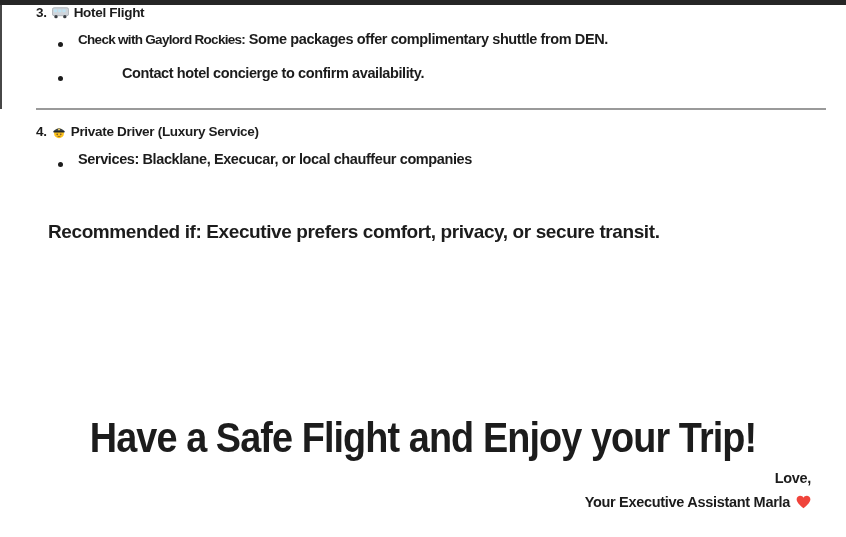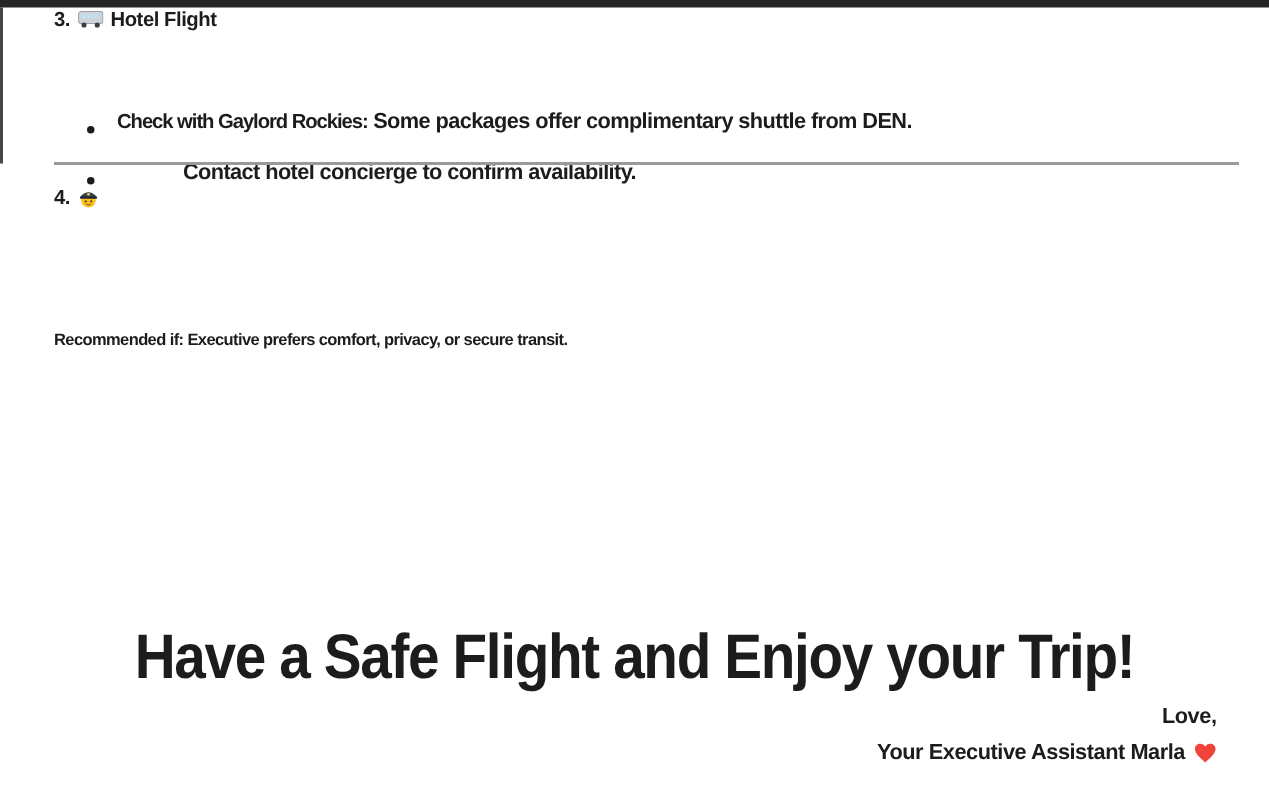--- a/index.html
+++ b/index.html
@@ -28,32 +28,31 @@
     white-space:nowrap;
   }
   .sec3 { top:5px; }
   .sec4 { top:124px; }
   .icon { display:inline-flex; align-items:center; }
   .bullet-row {
     position:absolute; left:58px;
     display:flex; align-items:flex-end;
     font-size:14.5px; font-weight:700; letter-spacing:-0.4px;
     white-space:nowrap;
-    margin-top:42px;
   }
   .b1 { top:31px; } .b2 { top:65px;gap:44px; } .b3 { top:151px; } .b4 { top:186px; }
   .dot {
     width:5px; height:5px; border-radius:50%;
     background:#1c1c1c;
     margin-top:6px; margin-right:15px; flex:none;
   }
   .lead { font-size:13.5px; letter-spacing:-0.7px; }
   .note {
-    position:absolute; left:36px; top:221px;
-    font-size:11px; font-weight:700; letter-spacing:-0.4px;
+    position:absolute; left:48px; top:221px;
+    font-size:19px; font-weight:700; letter-spacing:-0.4px;
     white-space:nowrap;
   }
   .divider {
     position:absolute; left:36px; top:108px;
     width:790px; height:2px;
     background:#9a9a9a;
   }
   .headline {
     position:absolute; left:0; top:414px;
     width:846px; text-align:center;
@@ -113,22 +112,27 @@
       <svg viewBox="0 0 16 16" width="14" height="14" aria-hidden="true">
         <circle cx="8" cy="9.6" r="5.6" fill="#fcc21c"></circle>
         <path d="M2 6.6 Q8 0.6 14 6.6 L14 7.4 L2 7.4 Z" fill="#37414a"></path>
         <rect x="1.4" y="6.9" width="13.2" height="1.7" rx="0.85" fill="#20262b"></rect>
         <rect x="7" y="4.4" width="2" height="1.6" rx="0.3" fill="#f5d879"></rect>
         <circle cx="5.9" cy="10.6" r="0.85" fill="#5d4037"></circle>
         <circle cx="10.1" cy="10.6" r="0.85" fill="#5d4037"></circle>
         <path d="M6.5 12.9 Q8 14 9.5 12.9" stroke="#5d4037" stroke-width="0.7" fill="none" stroke-linecap="round"></path>
       </svg>
     </span>
+    <span>Private Driver (Luxury Service)</span>
   </div>
 
+  <div class="bullet-row b3">
+    <span class="dot"></span>
+    <span>Services: Blacklane, Execucar, or local chauffeur companies</span>
+  </div>
 
 
   <div class="note">Recommended if: Executive prefers comfort, privacy, or secure transit.</div>
 
   <div class="headline">Have a Safe Flight and Enjoy your Trip!</div>
 
   <div class="signoff love">Love,</div>
 
   <div class="signoff signature">
     <span>Your Executive Assistant Marla</span>

